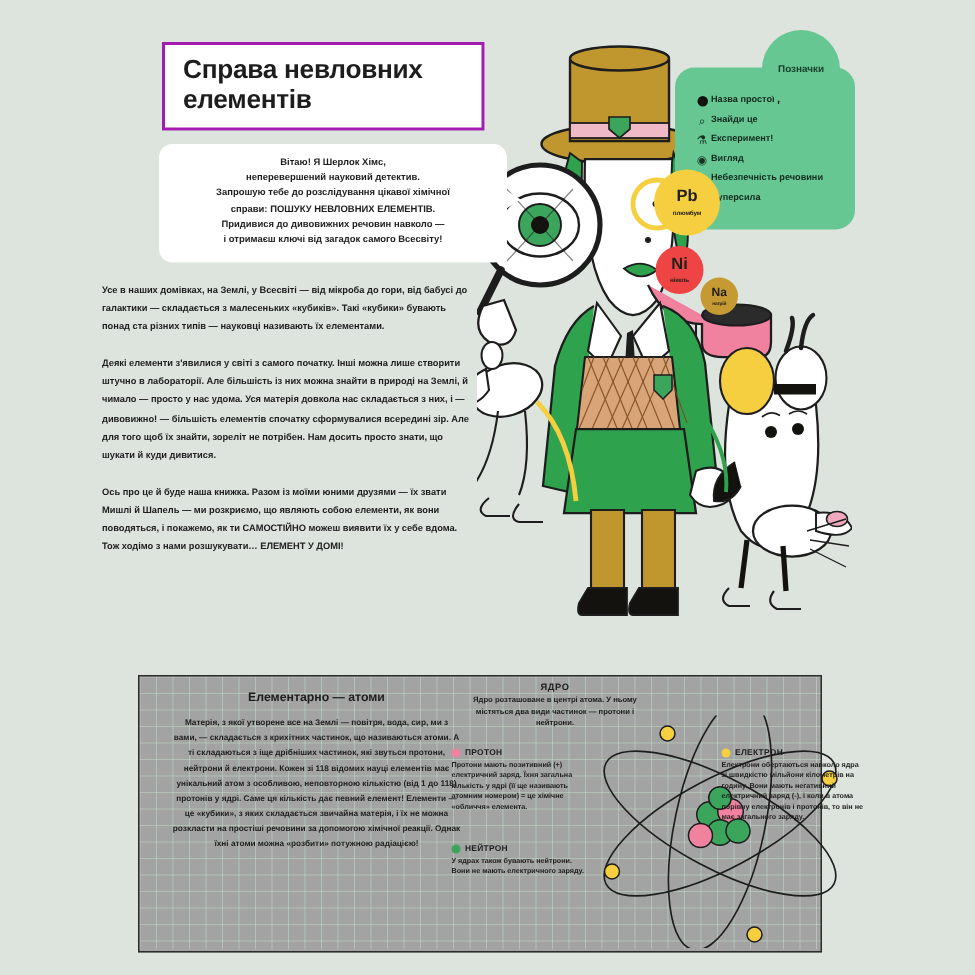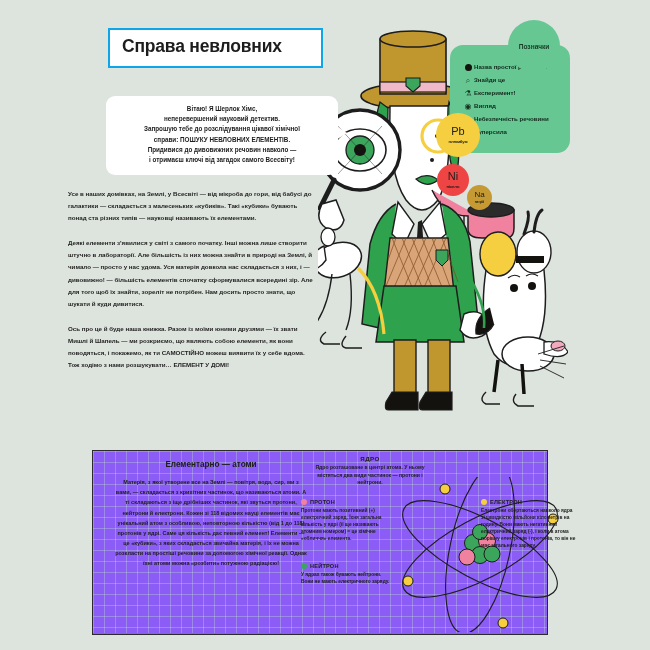--- a/index.html
+++ b/index.html
@@ -7,21 +7,21 @@
     width:650px;height:650px;overflow:hidden;
     background:#dfe5df;
     font-family:"Liberation Sans", sans-serif;
     position:relative;
   }
   .page{position:absolute;inset:0;background:#dde4de;}
 
   
   .title-box{
     position:absolute;left:108px;top:28px;width:215px;
-    border:2px solid #0ea5e9;background:#ffffff;
+    border:2px solid #a21caf;background:#ffffff;
     padding:7px 10px 9px 12px;box-sizing:border-box;
   }
   .title-box .t{
     font-size:17.5px;line-height:1.12;font-weight:700;color:#1d1d1d;
     letter-spacing:-.2px;
   }
 
   
   .bubble{
     position:absolute;left:106px;top:96px;width:232px;
@@ -53,33 +53,33 @@
   }
   .legend-badge span{font-size:6.6px;font-weight:700;color:#173d28;}
   .legend-row{display:flex;align-items:flex-start;margin-bottom:3px;}
   .legend-ic{width:12px;min-width:12px;text-align:center;font-size:8px;line-height:1.25;color:#14301f;}
   .legend-ic .dot{display:inline-block;width:7px;height:7px;border-radius:50%;background:#14120f;vertical-align:middle;}
   .legend-tx{font-size:6.1px;line-height:1.25;color:#10291c;font-weight:700;}
 
   
   .badge{position:absolute;border-radius:50%;display:flex;flex-direction:column;
     align-items:center;justify-content:center;text-align:center;}
-  .badge .sym{font-size:11px;font-weight:400;color:#23201c;line-height:1;}
+  .badge .sym{font-size:11px;font-weight:700;color:#23201c;line-height:1;}
   .badge .nm{font-size:4.2px;font-weight:700;color:#23201c;margin-top:1.5px;letter-spacing:-.1px;}
   #badge-pb{left:436px;top:113px;width:44px;height:44px;background:#f5cf3f;}
   #badge-ni{left:437px;top:164px;width:32px;height:32px;background:#ef4444;}
   #badge-na{left:467px;top:185px;width:25px;height:25px;background:#c59a33;text-align:right;}
 
   
   .illus{position:absolute;left:318px;top:24px;width:250px;height:400px;}
 
   
   .panel{
     position:absolute;left:92px;top:450px;width:456px;height:185px;
-    background:#8b5cf6;box-sizing:border-box;
+    background:#a3a3a3;box-sizing:border-box;
     border:1.5px solid #2b2b2b;
   }
   .panel-grid{position:absolute;inset:0;overflow:hidden;}
   .panel-inner{position:absolute;inset:0;}
   .panel h2{
     position:absolute;left:28px;top:9px;width:180px;text-align:center;
     margin:0;font-size:8.2px;font-weight:700;color:#1d1d1d;
   }
   .panel .lead{
     position:absolute;left:22px;top:26px;width:192px;
@@ -191,20 +191,21 @@
       <path d="M180 336 l-4 32 M204 340 l2 30" stroke="#14120f" stroke-width="3.5" fill="none"></path>
       <path d="M168 368 q-8 8 0 12 h14" fill="none" stroke="#1d1d1d" stroke-width="1.4"></path>
       <path d="M198 370 q-6 8 2 12 h16" fill="none" stroke="#1d1d1d" stroke-width="1.4"></path>
 
       <path d="M154 258 q14 24 12 46" fill="none" stroke="#2fa24e" stroke-width="2.6"></path>
     </svg>
   </div>
 
   <div class="title-box">
     <div class="t">Справа невловних</div>
+    <div class="t">елементів</div>
   </div>
 
   <div class="bubble">
     <div class="tail"></div>
     <p>Вітаю! Я Шерлок Хімс,</p>
     <p>неперевершений науковий детектив.</p>
     <p>Запрошую тебе до розслідування цікавої хімічної</p>
     <p>справи: ПОШУКУ НЕВЛОВНИХ ЕЛЕМЕНТІВ.</p>
     <p>Придивися до дивовижних речовин навколо —</p>
     <p>і отримаєш ключі від загадок самого Всесвіту!</p>

